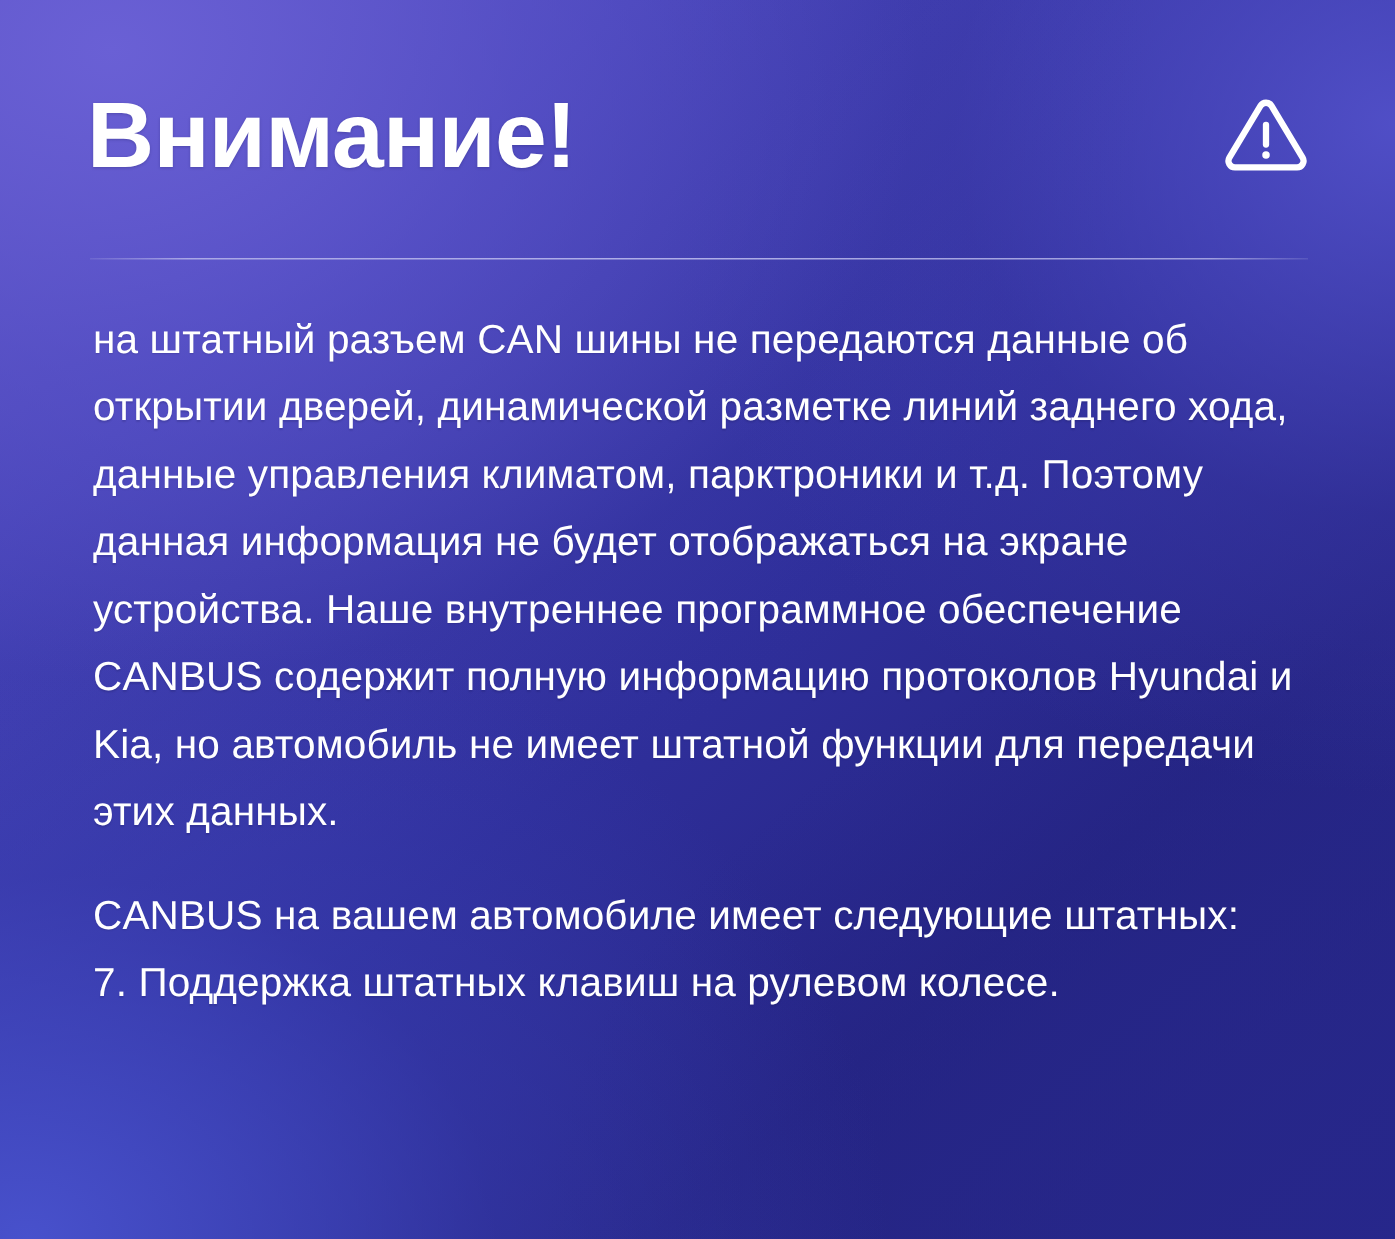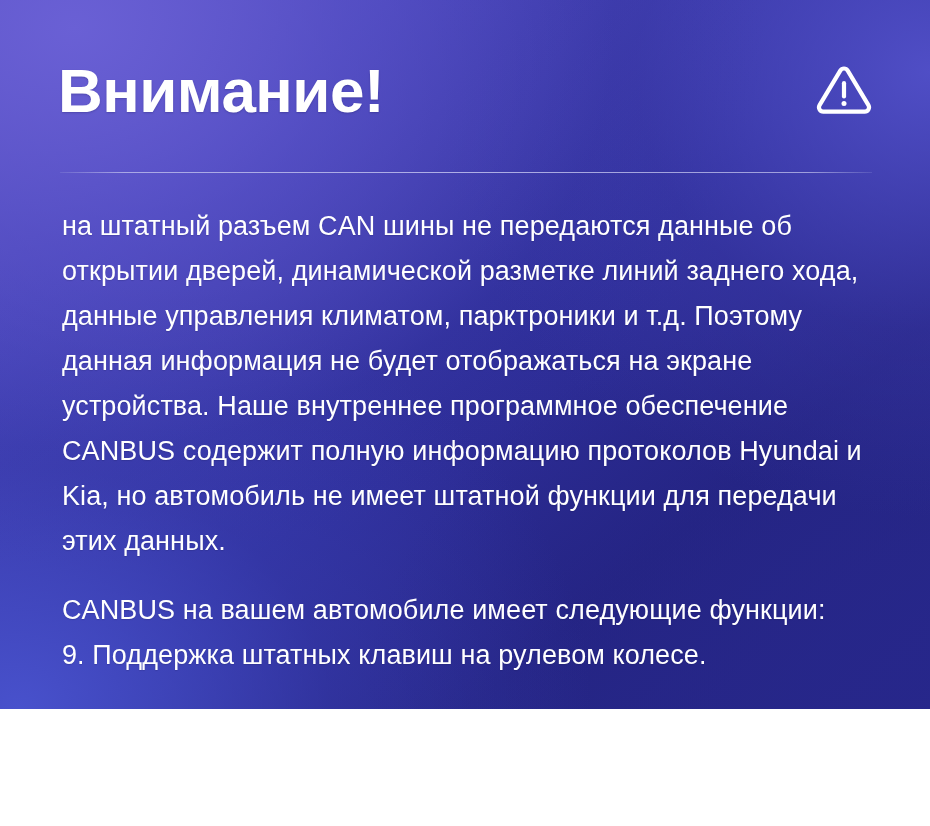--- a/index.html
+++ b/index.html
@@ -9,21 +9,21 @@
   body {
     width: 930px;
     height: 826px;
     overflow: hidden;
     font-family: "Liberation Sans", sans-serif;
   }
 
   .banner {
     position: relative;
     width: 930px;
-    height: 709px;
+    height: 826px;
     box-sizing: border-box;
     background-color: #2b2d8d;
     background-image:
       radial-gradient(ellipse 900px 700px at 8% 4%, rgba(107,97,214,0.95) 0%, rgba(96,88,206,0.55) 30%, rgba(60,58,160,0.08) 60%, rgba(43,45,141,0) 78%),
       radial-gradient(ellipse 700px 620px at 100% 10%, rgba(86,84,206,0.85) 0%, rgba(64,62,175,0.35) 42%, rgba(43,45,141,0) 72%),
       radial-gradient(ellipse 820px 640px at 2% 100%, rgba(74,84,208,0.92) 0%, rgba(58,64,180,0.42) 38%, rgba(43,45,141,0) 70%),
       radial-gradient(ellipse 760px 560px at 100% 100%, rgba(38,38,138,0.85) 0%, rgba(35,36,132,0.45) 45%, rgba(43,45,141,0) 75%),
       linear-gradient(140deg, #5a52c2 0%, #4643b8 22%, #2f2f9b 52%, #262585 74%, #2b2b8e 100%);
     overflow: hidden;
   }
@@ -116,20 +116,20 @@
         <circle cx="28" cy="38.4" r="2.5" fill="#ffffff"></circle>
       </svg>
     </span>
   </div>
 
   <div class="divider"></div>
 
   <div class="body-copy">
     <p class="para para-intro">на штатный разъем CAN шины не передаются данные об открытии дверей, динамической разметке линий заднего хода, данные управления климатом, парктроники и т.д. Поэтому данная информация не будет отображаться на экране устройства. Наше внутреннее программное обеспечение CANBUS содержит полную информацию протоколов Hyundai и Kia, но автомобиль не имеет штатной функции для передачи этих данных.</p>
 
-    <p class="para">CANBUS на вашем автомобиле имеет следующие функции:</p>
+    <p class="para">CANBUS на вашем автомобиле имеет следующие штатных:</p>
 
     <ul class="list">
-      <li class="list-item">9. Поддержка штатных клавиш на рулевом колесе.</li>
+      <li class="list-item">7. Поддержка штатных клавиш на рулевом колесе.</li>
     </ul>
   </div>
 
 </div>
 
 </body></html>

